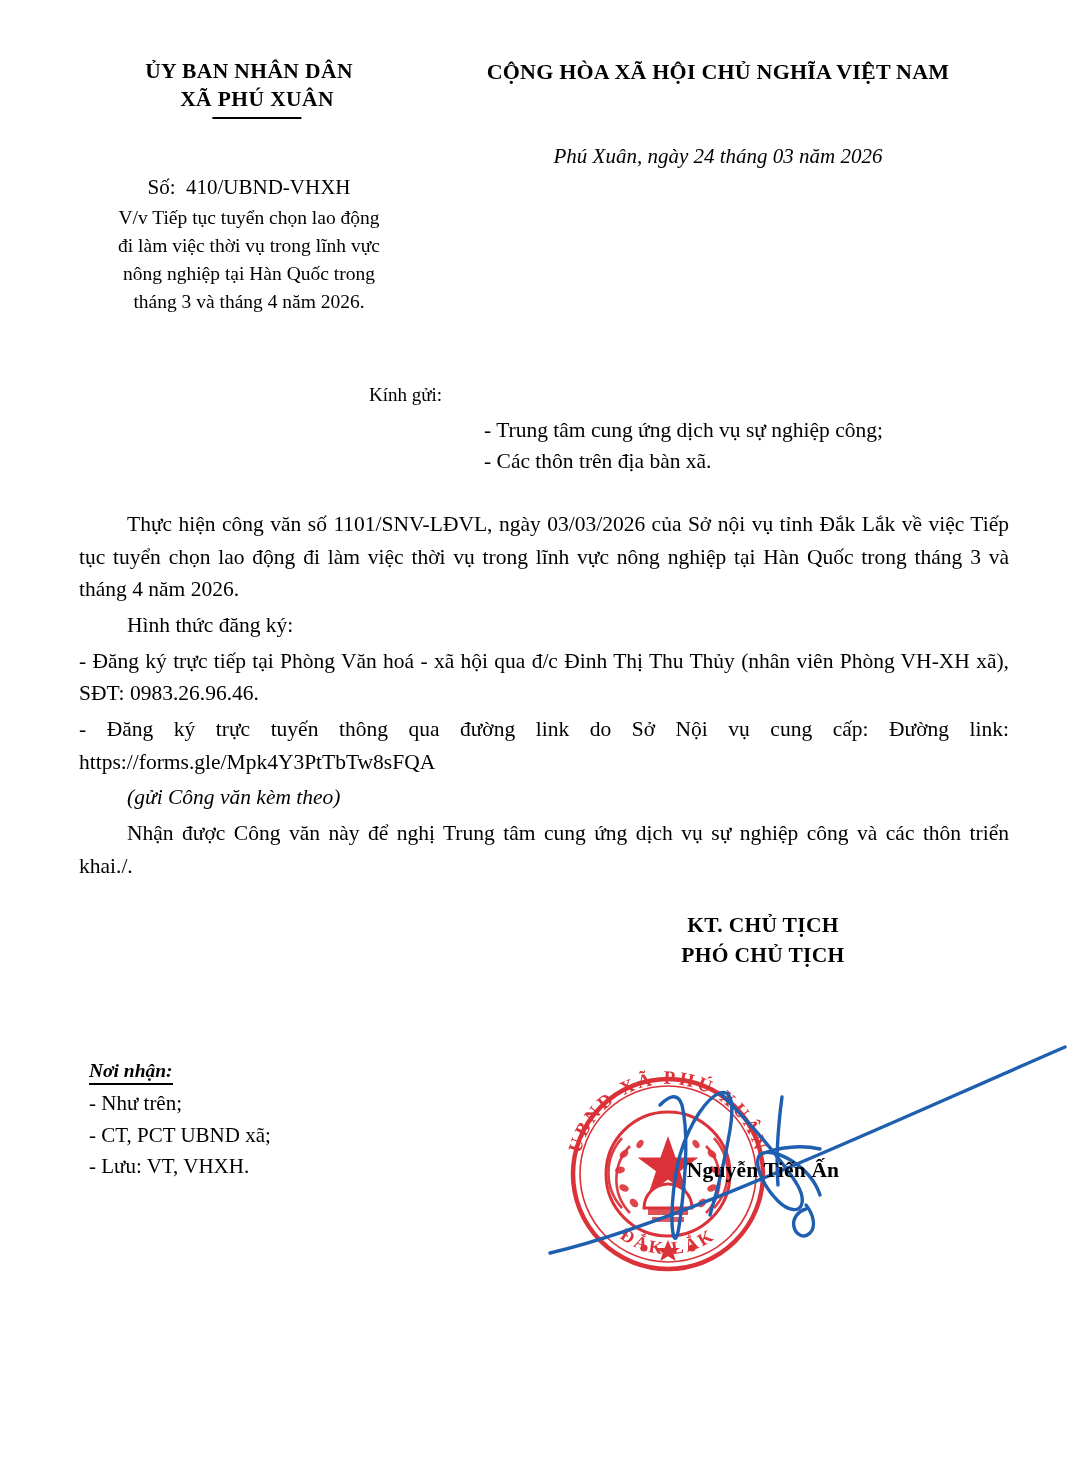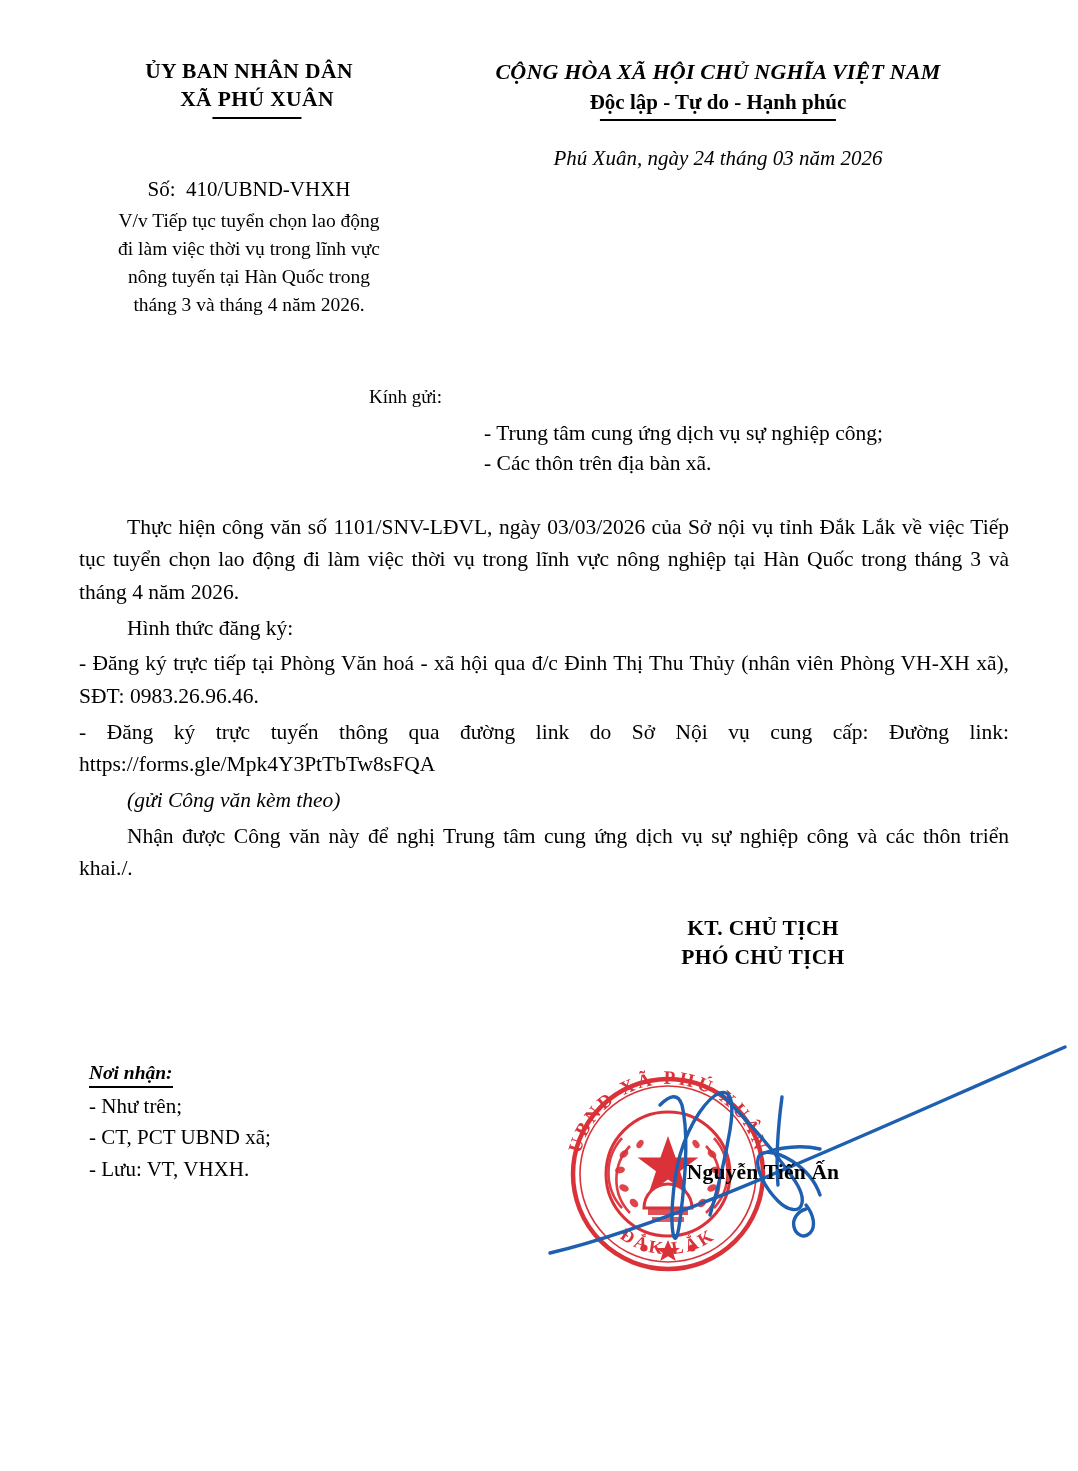--- a/index.html
+++ b/index.html
@@ -56,21 +56,20 @@
     bottom: -5px;
     width: 58%;
     height: 2.2px;
     background: #000;
   }
   .nation-line1 {
     font-weight: bold;
     font-size: 22px;
     letter-spacing: 0.2px;
     line-height: 1.32;
-    font-style: italic;
   }
   .nation-line2 {
     font-weight: bold;
     font-size: 21px;
     line-height: 1.35;
     display: inline-block;
     position: relative;
     margin-top: 2px;
   }
   .underline-wide::after {
@@ -233,31 +232,30 @@
 
 <div class="page">
 
   <div class="header">
     <div class="header-left">
       <div class="org-line1">ỦY BAN NHÂN DÂN</div>
       <div><span class="org-line2 underline-short">XÃ PHÚ XUÂN</span></div>
     </div>
     <div class="header-right">
       <div class="nation-line1">CỘNG HÒA XÃ HỘI CHỦ NGHĨA VIỆT NAM</div>
-      <div><span class="nation-line2 underline-wide">Độc lập - Tự do - Hạnh phúc</span></div>
     </div>
   </div>
 
   <div class="subheader">
     <div class="subheader-left">
       <div class="doc-number">Số:  410/UBND-VHXH</div>
       <div class="subject">
         <div>V/v Tiếp tục tuyển chọn lao động</div>
         <div>đi làm việc thời vụ trong lĩnh vực</div>
-        <div>nông tuyến tại Hàn Quốc trong</div>
+        <div>nông nghiệp tại Hàn Quốc trong</div>
         <div>tháng 3 và tháng 4 năm 2026.</div>
       </div>
     </div>
     <div class="subheader-right">
       <div class="date-line">Phú Xuân, ngày 24 tháng 03 năm 2026</div>
     </div>
   </div>
 
   <div class="kinh-gui-block">
     <div class="kinh-gui">Kính gửi:</div>

